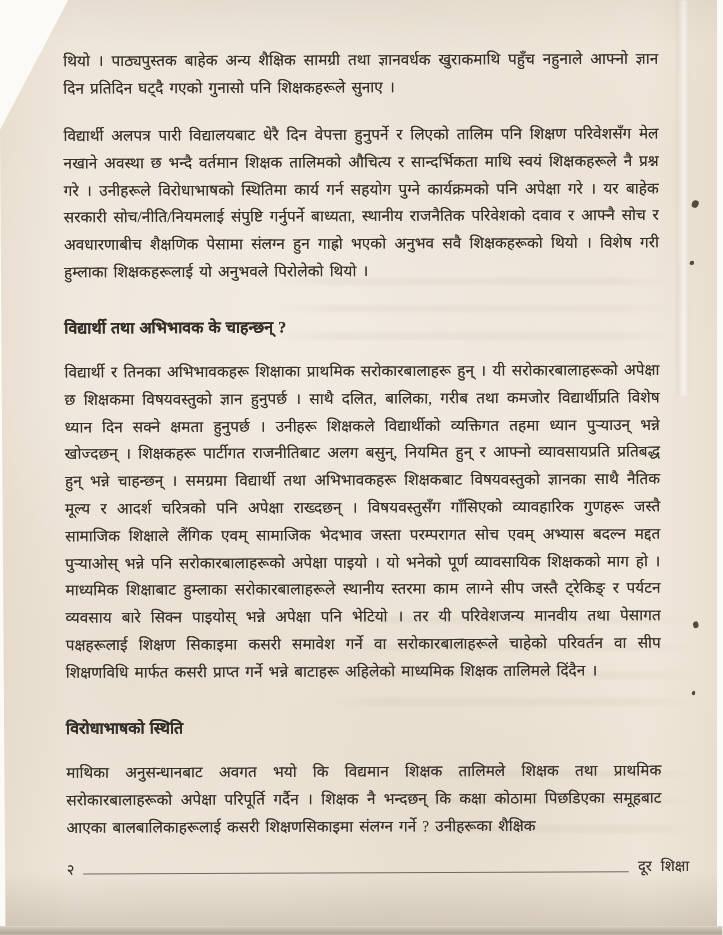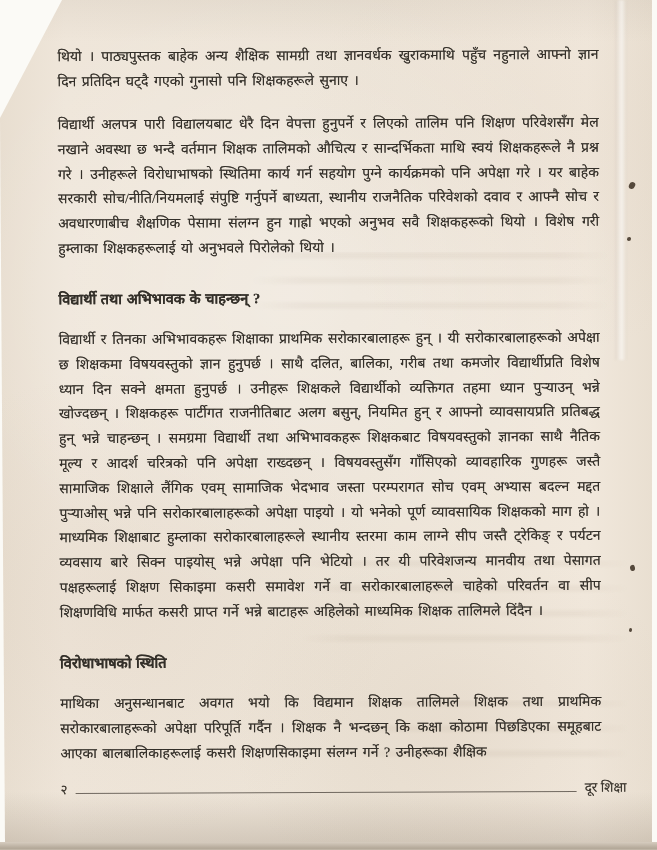--- a/index.html
+++ b/index.html
@@ -78,21 +78,21 @@
   .footer{
     position:absolute;left:59px;top:779px;width:566px;
     display:flex;align-items:flex-end;gap:8px;
     font-size:13.5px;color:#3b362e;
     text-shadow:0 0 .4px rgba(48,42,35,.5);
   }
   .footer .rule{
     flex:1;height:0;border-bottom:1.3px solid #5a534b;
     margin-bottom:4px;opacity:.85;
   }
-  .footer .journal{white-space:nowrap;}
+  .footer .journal{white-space:nowrap;font-family:Liberation Mono, monospace;}
 </style>
 </head>
 <body>
 
 <div class="stage">
   <div class="page"></div>
   <div class="fold-line"></div>
 
   <div class="ghost g1"></div>
   <div class="ghost g2"></div>

